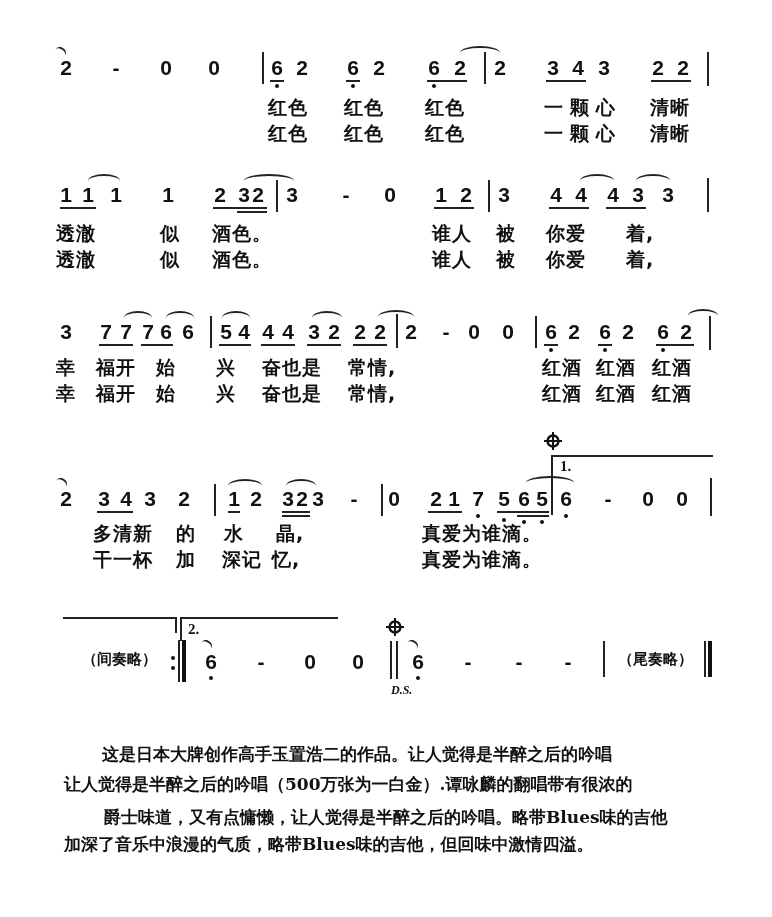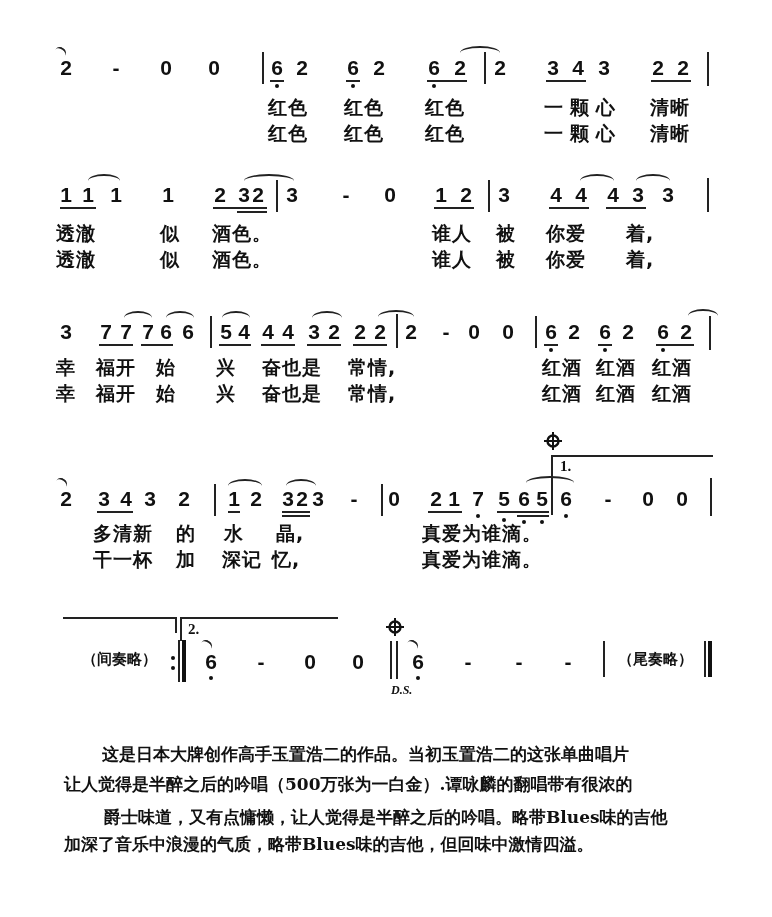--- a/index.html
+++ b/index.html
@@ -285,17 +285,17 @@
   <span class="n" style="left:511px;top:650px;">-</span>
   <span class="n" style="left:560px;top:650px;">-</span>
   <div class="abs" style="left:603px;top:641px;width:2px;height:36px;background:#222;"></div>
 
   <span class="abs" style="left:618px;top:650px;font-weight:bold;font-size:15px;white-space:nowrap;">（尾奏略）</span>
   <div class="abs" style="left:704px;top:641px;width:2px;height:36px;background:#222;"></div>
   <div class="abs" style="left:708px;top:641px;width:4px;height:36px;background:#111;"></div>
 </div>
 
 <div>
-  <div class="para" style="left:102px;top:739px;white-space:nowrap;">这是日本大牌创作高手玉置浩二的作品。当初玉置浩二的这张单曲唱片</div>
+  <div class="para" style="left:102px;top:739px;white-space:nowrap;">这是日本大牌创作高手玉置浩二的作品。让人觉得是半醉之后的吟唱</div>
   <div class="para" style="left:64px;top:769px;white-space:nowrap;">让人觉得是半醉之后的吟唱（500万张为一白金）.谭咏麟的翻唱带有很浓的</div>
   <div class="para" style="left:64px;top:802px;white-space:nowrap;padding-left:40px;">爵士味道，又有点慵懒，让人觉得是半醉之后的吟唱。略带Blues味的吉他</div>
   <div class="para" style="left:64px;top:829px;white-space:nowrap;">加深了音乐中浪漫的气质，略带Blues味的吉他，但回味中激情四溢。</div>
 </div>
 
 </body></html>

